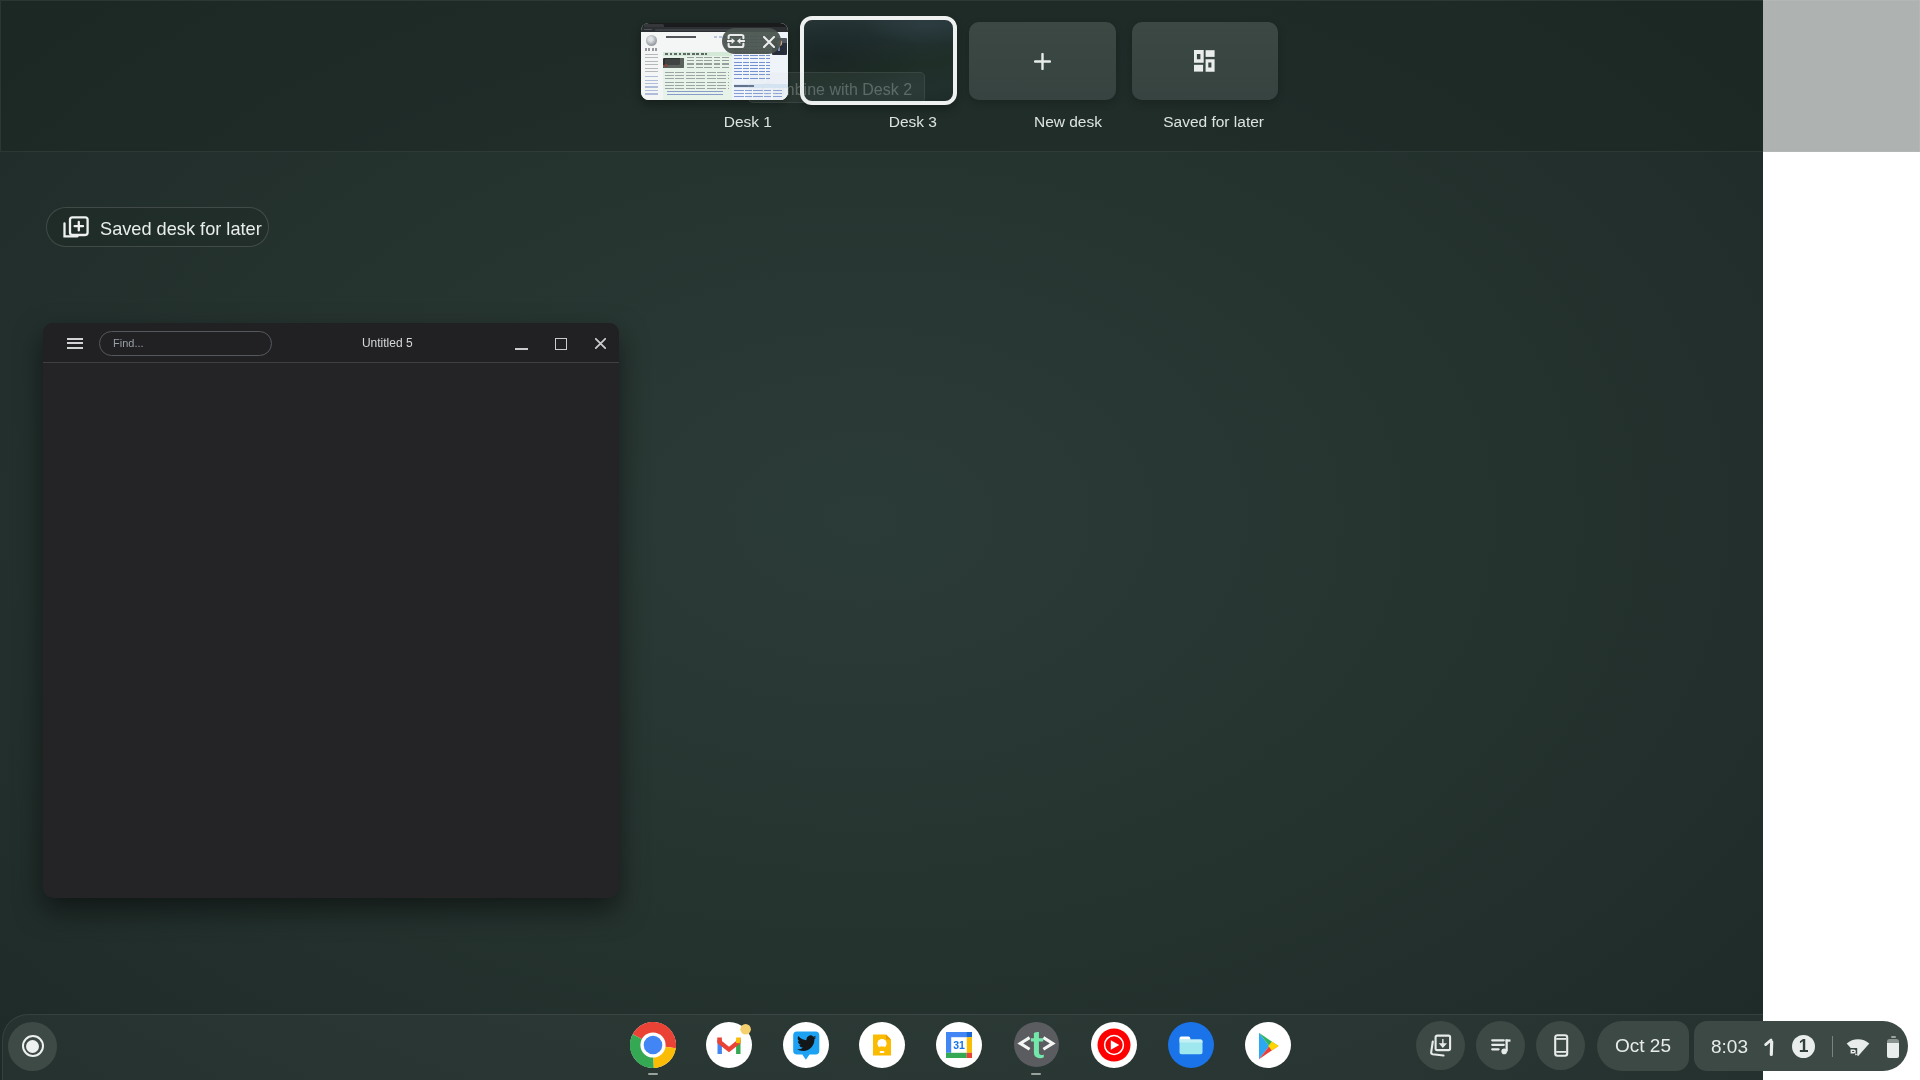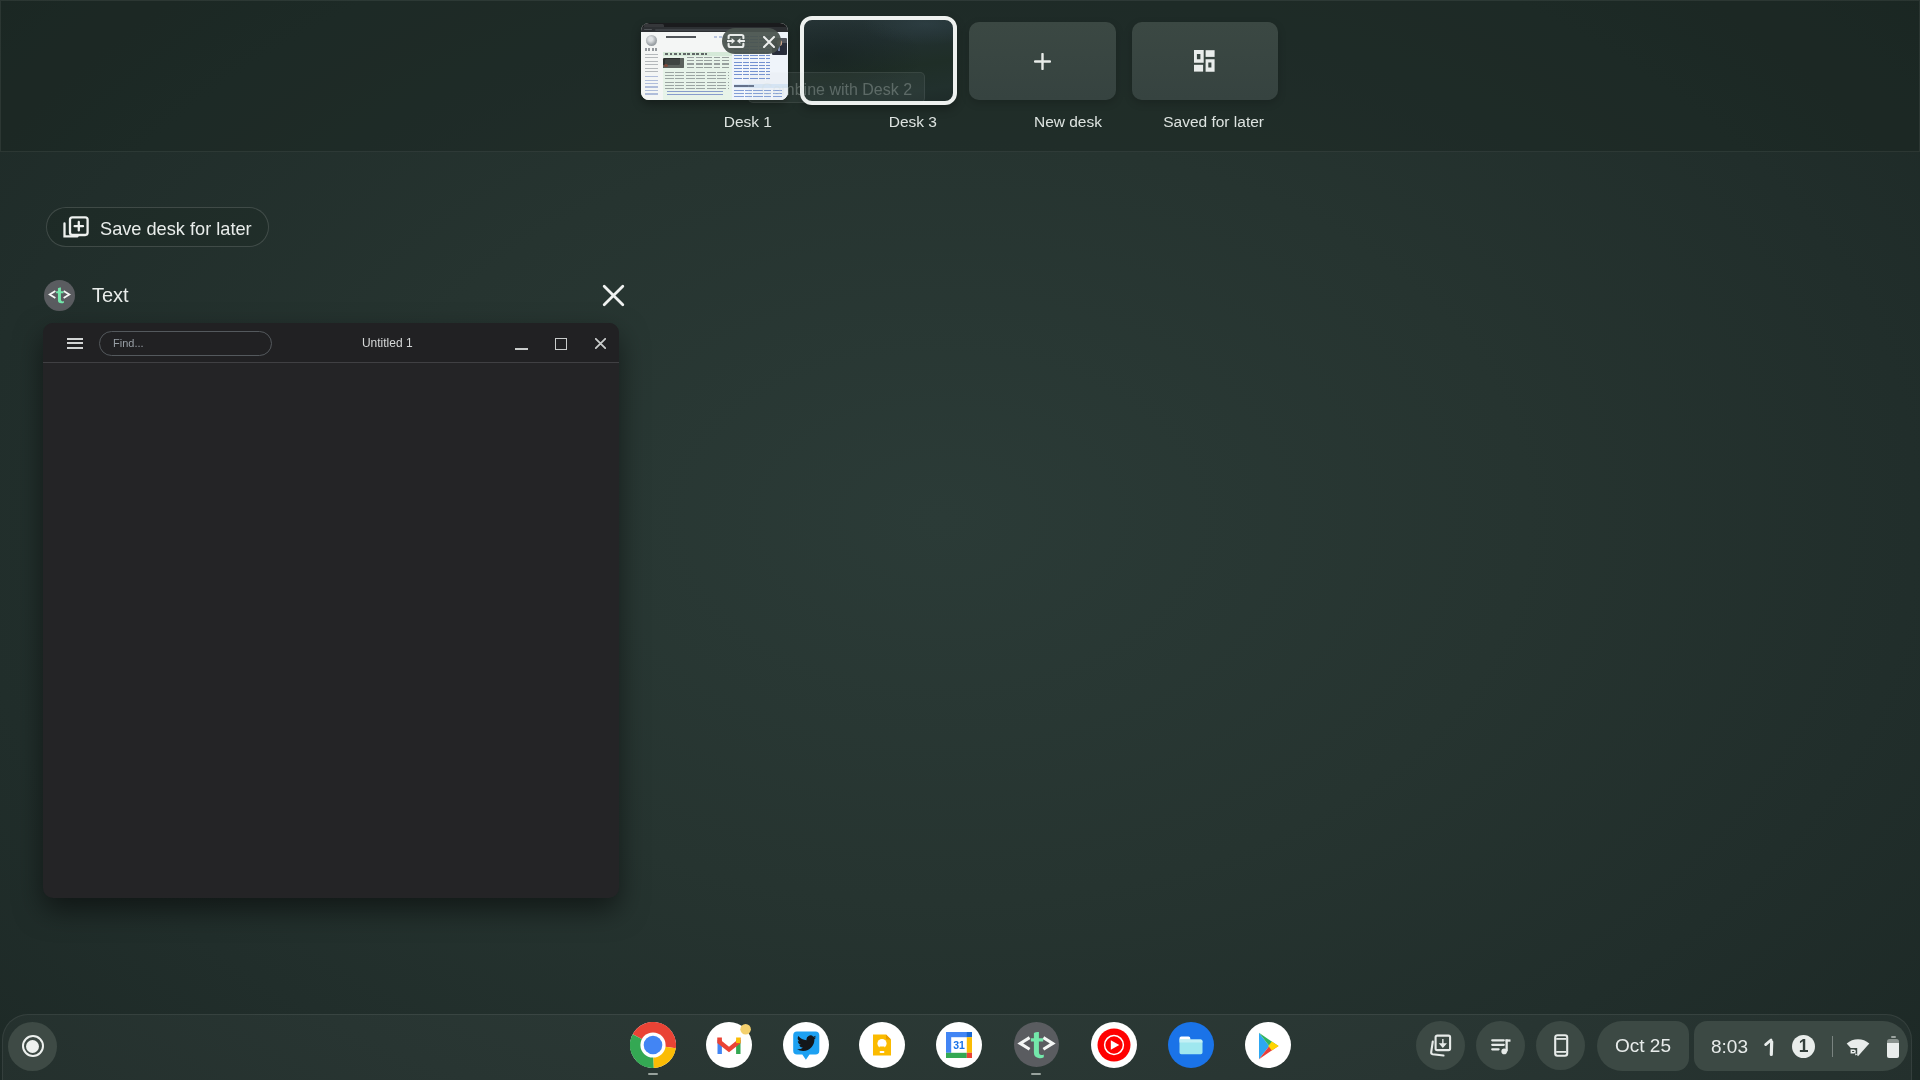--- a/index.html
+++ b/index.html
@@ -1,18 +1,18 @@
 <!DOCTYPE html>
 <html><head>
 <meta charset="utf-8">
 <style>
   * { margin:0; padding:0; box-sizing:border-box; }
   html,body { width:1920px; height:1080px; overflow:hidden; }
   body { font-family:"Liberation Sans", sans-serif; -webkit-font-smoothing:antialiased; }
-  #stage { position:relative; width:1920px; height:1080px;
+  #stage { position:relative; width:1763px; height:1080px;
     background:
       radial-gradient(1300px 850px at 49% 48%, #2b3b37 0%, #263430 45%, #212e2b 75%, #1d2926 100%);
   }
   .abs { position:absolute; }
   .lbl { text-align:right; font-size:15.5px; line-height:18px; color:#dde3e0; }
 </style>
 </head>
 <body>
 <div id="stage">
 
@@ -115,50 +115,35 @@
   <div class="abs lbl" style="left:1144px;top:112.5px;width:120px;">Saved for later</div>
 
   <div class="abs" id="savedesk" style="left:46px;top:207px;width:223px;height:40px;border-radius:21px;border:1px solid rgba(255,255,255,0.15);background:rgba(10,16,14,0.10);">
     <svg class="abs" style="left:16px;top:8px" width="27" height="24" viewBox="0 0 27 24">
       <g stroke="#eef1ef" stroke-width="2.3" fill="none">
         <path d="M1.5,7.5 V20.3 H14.5" stroke-linecap="round"></path>
         <rect x="7" y="1.4" width="17.6" height="17.6" rx="2.4"></rect>
         <path d="M15.8,6 v8.4 M11.6,10.2 h8.4" stroke-linecap="round"></path>
       </g>
     </svg>
-    <div class="abs" style="left:53px;top:10.5px;font-size:18.2px;line-height:20px;color:#e9edeb;">Save desk for later</div>
-  </div>
-
-  <div class="abs" id="texthdr" style="left:44px;top:279px;width:580px;height:34px;">
-    <div class="abs" style="left:0;top:0.5px;width:31px;height:31px;border-radius:50%;background:#5a5c60;">
-      <svg class="abs" style="left:2px;top:5px" width="27" height="22" viewBox="0 0 45 36">
-        <g stroke="#f4f6f5" stroke-width="3" fill="none" stroke-linejoin="miter">
-          <path d="M15.6,9.6 L6.2,15.4 L15.6,21.2"></path>
-          <path d="M29.4,9.6 L38.8,15.4 L29.4,21.2"></path>
-        </g>
-        <path d="M19.9,5.0 Q22.2,3.6 24.9,4.0 L24.9,10.2 L29.2,10.2 L29.2,13.6 L24.9,13.6 L24.9,24.0 Q24.9,26.8 27.4,27.0 Q28.7,27.1 29.8,26.5 L29.8,29.3 Q28.0,30.4 25.3,30.2 Q19.9,29.8 19.9,24.6 L19.9,13.6 L16.9,13.6 L16.9,10.2 L19.9,10.2 Z" fill="#74e8ab"></path>
-      </svg>
-    </div>
-    <div class="abs" style="left:48px;top:5.7px;font-size:20px;line-height:20px;font-weight:500;color:#e9edeb;">Text</div>
-    <svg class="abs" style="left:558px;top:4.5px" width="23" height="23" viewBox="0 0 23 23">
-      <path d="M2.2,2.2 L20.8,20.8 M20.8,2.2 L2.2,20.8" stroke="#f0f2f1" stroke-width="2.8" stroke-linecap="round"></path>
-    </svg>
-  </div>
+    <div class="abs" style="left:53px;top:10.5px;font-size:18.2px;line-height:20px;color:#e9edeb;">Saved desk for later</div>
+  </div>
+
 
   <div class="abs" id="win" style="left:43px;top:323px;width:576px;height:575px;border-radius:10px;overflow:hidden;background:#242426;box-shadow:0 12px 28px rgba(0,0,0,0.5);">
     <div class="abs" style="left:0;top:0;width:576px;height:40px;background:#212123;border-bottom:1.5px solid #404043;"></div>
 
     <div class="abs" style="left:23.8px;top:14.5px;width:16.3px;height:2.3px;background:#d2d4d4;"></div>
     <div class="abs" style="left:23.8px;top:19.2px;width:16.3px;height:2.3px;background:#d2d4d4;"></div>
     <div class="abs" style="left:23.8px;top:23.8px;width:16.3px;height:2.3px;background:#d2d4d4;"></div>
 
     <div class="abs" style="left:56px;top:8px;width:173px;height:24.5px;border-radius:12.5px;border:1px solid #54595d;"></div>
     <div class="abs" style="left:70px;top:13.5px;font-size:11px;color:#989fa5;">Find...</div>
 
-    <div class="abs" style="left:318.9px;top:13px;font-size:12px;color:#d6d8d8;">Untitled 1</div>
+    <div class="abs" style="left:318.9px;top:13px;font-size:12px;color:#d6d8d8;">Untitled 5</div>
 
     <div class="abs" style="left:472px;top:24.7px;width:12.5px;height:2px;background:#c9cccb;"></div>
     <div class="abs" style="left:511.8px;top:15.3px;width:12.5px;height:11.7px;border:1.8px solid #c9cccb;"></div>
     <svg class="abs" style="left:551.7px;top:15.3px" width="11" height="11" viewBox="0 0 11 11">
       <path d="M0.8,0.8 L10.2,10.2 M10.2,0.8 L0.8,10.2" stroke="#c9cccb" stroke-width="1.8" stroke-linecap="round"></path>
     </svg>
   </div>
 
   <div class="abs" id="shelf" style="left:2px;top:1014px;width:1910px;height:66px;border-radius:26px 26px 0 0;background:rgba(255,255,255,0.035);border:1px solid rgba(255,255,255,0.07);border-bottom:none;"></div>
 

